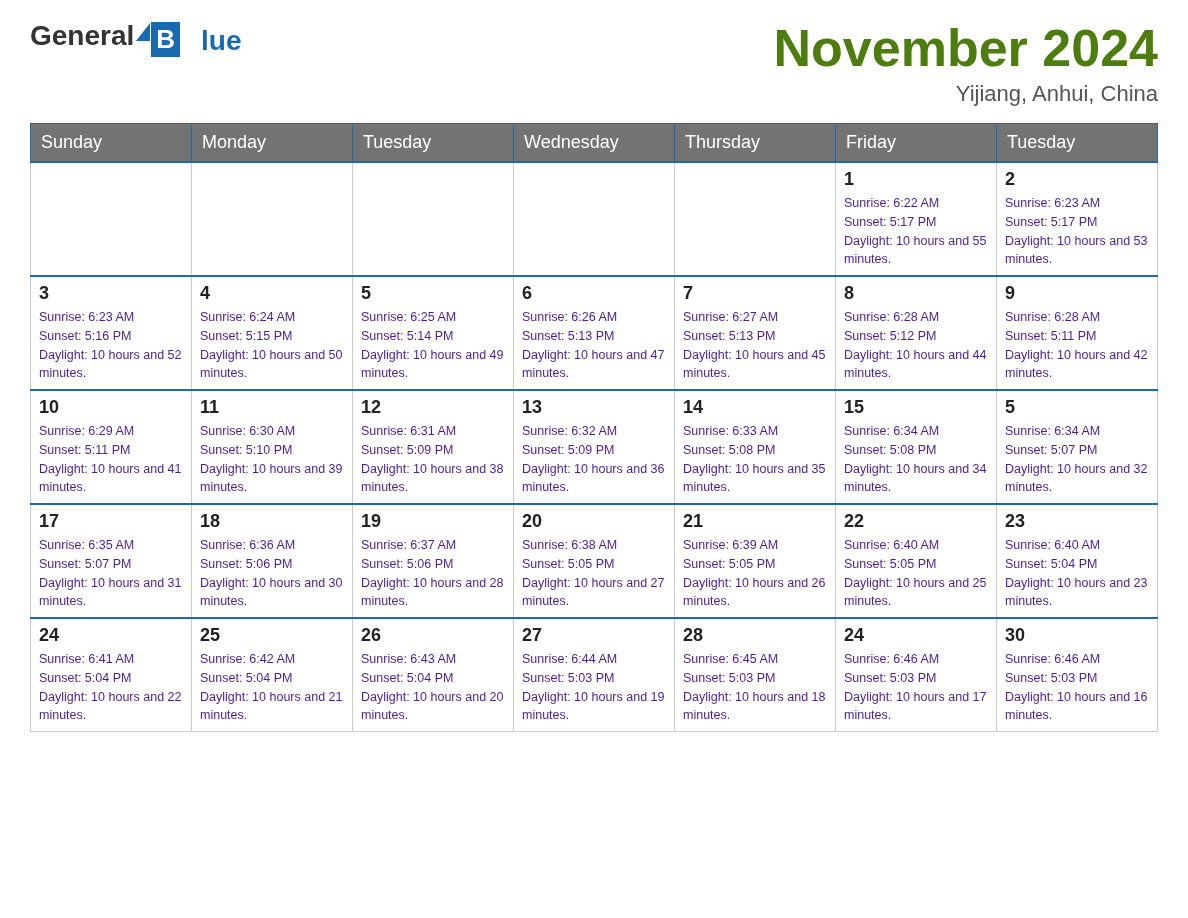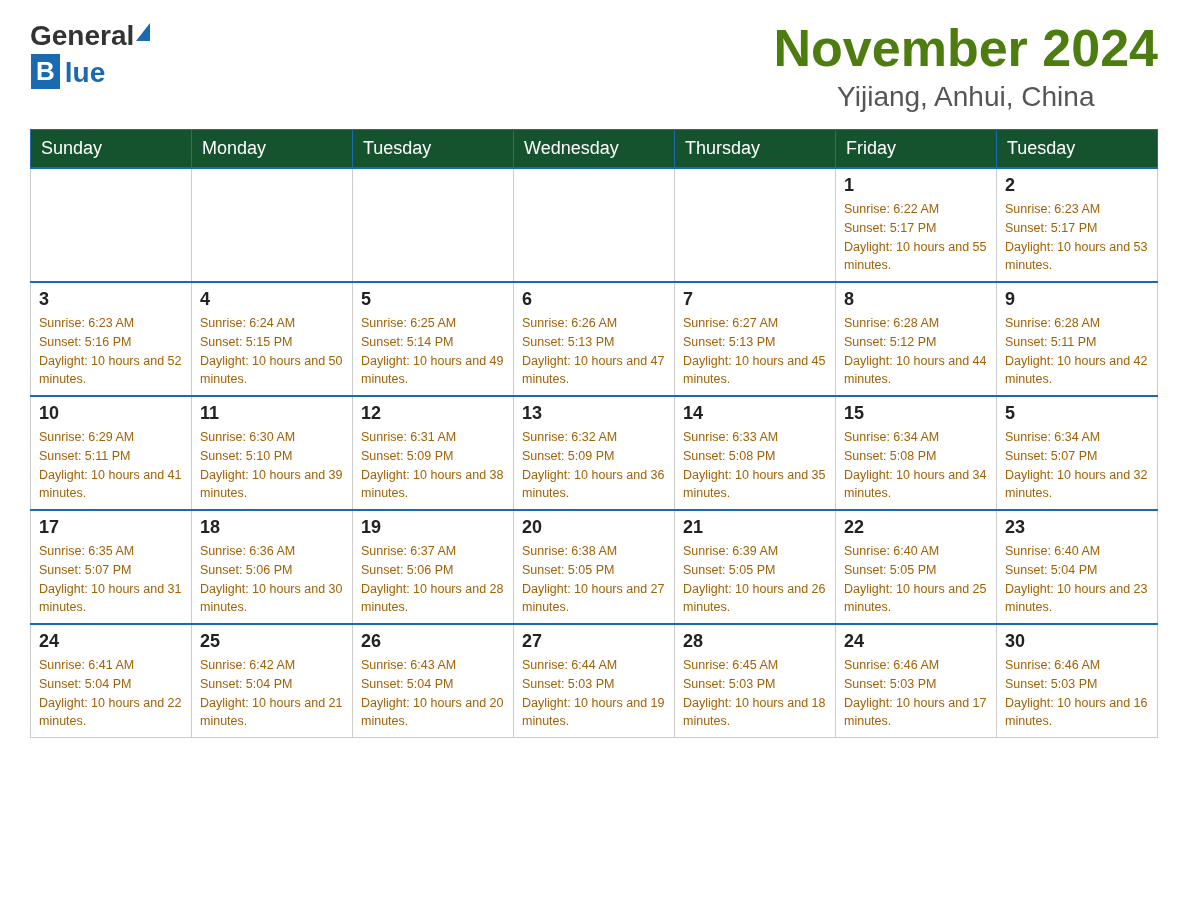--- a/index.html
+++ b/index.html
@@ -11,21 +11,20 @@
       min-height: 918px;
     }
     .header-area {
       display: flex;
       justify-content: space-between;
       align-items: flex-start;
       margin-bottom: 16px;
     }
     .logo-area {
       display: flex;
-      flex-direction: column;
       align-items: flex-start;
     }
     .logo-text {
       display: flex;
       align-items: center;
       font-size: 28px;
       font-weight: bold;
       color: #333;
     }
     .logo-general { color: #333; }
@@ -46,43 +45,42 @@
       margin-left: 2px;
       display: inline-block;
       position: relative;
       top: -4px;
     }
     .logo-blue-text {
       color: #1a6ab1;
       font-size: 28px;
       font-weight: bold;
       margin-top: 2px;
-      margin-left: 4px;
+      margin-left: 20px;
     }
     .title-area {
       text-align: right;
     }
     .calendar-title {
       font-size: 52px;
       font-weight: bold;
       color: #4d7c0f;
       line-height: 1.1;
     }
     .calendar-subtitle {
-      font-size: 28px;
+      font-size: 22px;
       color: #555;
       margin-top: 4px;
-      text-align: center;
     }
     .calendar-table {
       width: 100%;
       border-collapse: collapse;
     }
     .calendar-table th {
-      background: #14532d;
+      background: #737373;
       color: #fff;
       font-size: 18px;
       font-weight: normal;
       padding: 8px 10px;
       text-align: left;
       border: 1px solid #1a6ab1;
     }
     .calendar-table td {
       border: 1px solid #ccc;
       vertical-align: top;
@@ -99,21 +97,21 @@
     }
     .day-number {
       font-size: 18px;
       font-weight: bold;
       color: #222;
       display: block;
       margin-bottom: 4px;
     }
     .day-info {
       font-size: 12.5px;
-      color: #a16207;
+      color: #4c1d95;
       line-height: 1.5;
     }
     .empty-cell {
       background: #f9f9f9;
     }
   </style>
 </head>
 <body>
 
 <div class="header-area">

